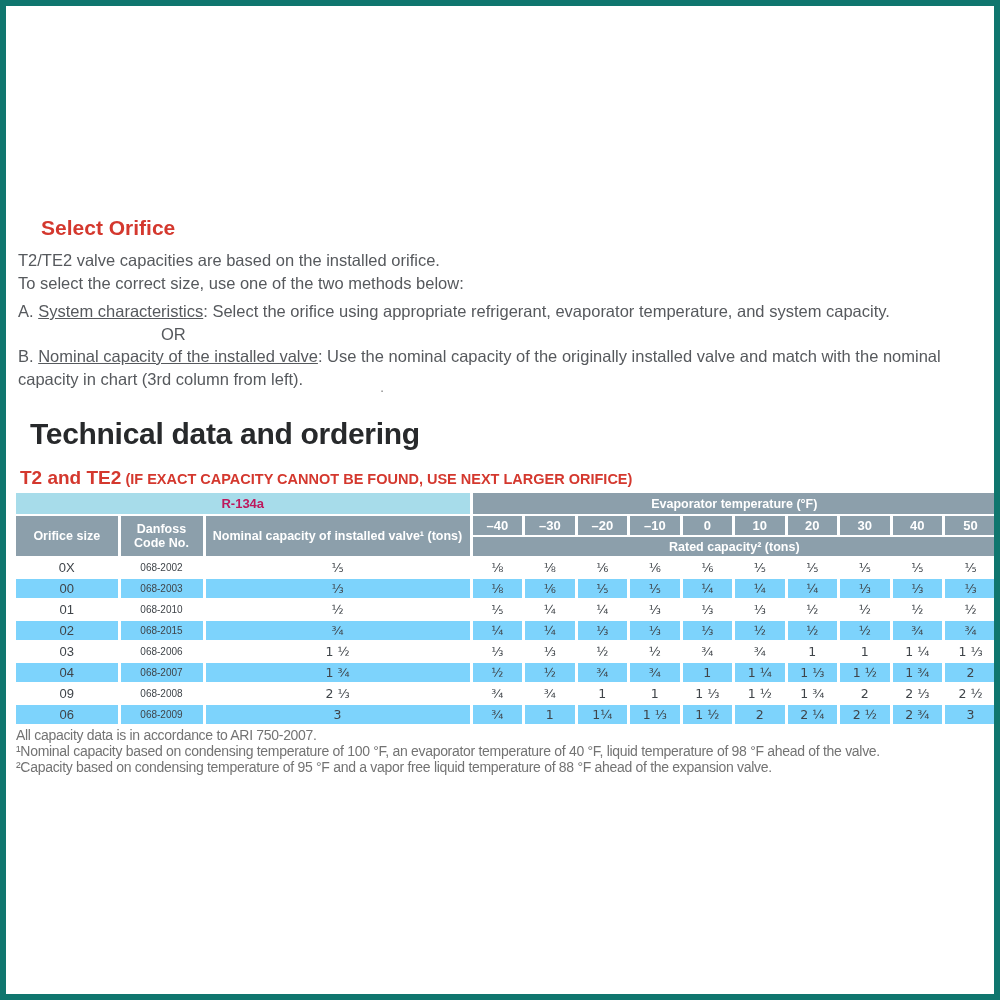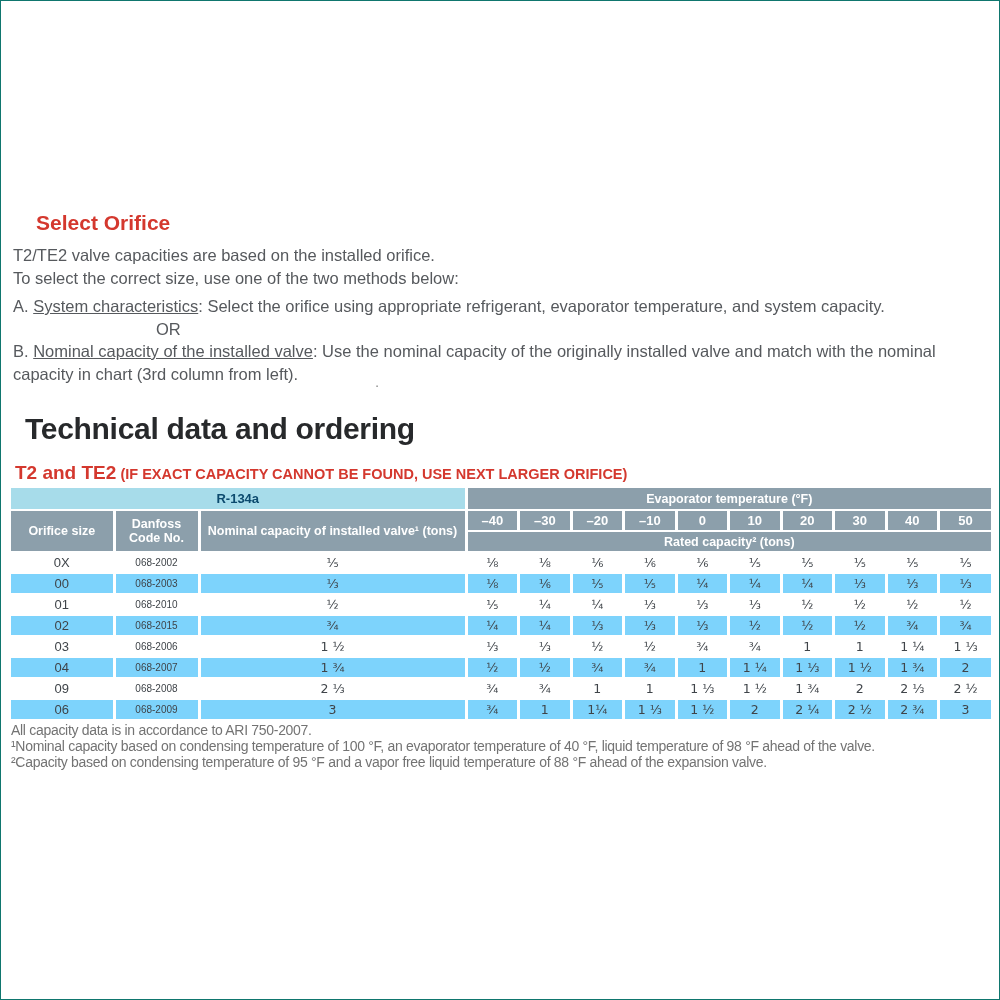--- a/index.html
+++ b/index.html
@@ -1,19 +1,19 @@
 <!DOCTYPE html>
 <html><head>
 <meta charset="utf-8">
 <style>
   * { margin:0; padding:0; box-sizing:border-box; }
   body { background:#ffffff; font-family:"Liberation Sans", sans-serif; }
   .page {
     position:relative; width:1000px; height:1000px; background:#ffffff;
-    border:1px solid #0f766e; overflow:hidden;
+    border:6px solid #0f766e; overflow:hidden;
   }
 
   
   .select-orifice {
     position:absolute; left:35px; top:210px;
     font-size:21px; font-weight:bold; color:#d4382e;
   }
   .intro {
     position:absolute; left:12px; top:243px; width:960px;
     font-size:16.5px; line-height:22.5px; color:#56595d;
@@ -41,21 +41,21 @@
   table.cap {
     position:absolute; left:10px; top:487px; width:980px;
     border-collapse:collapse; table-layout:fixed;
   }
   table.cap th, table.cap td {
     padding:0; text-align:center; vertical-align:middle;
     border-right:3px solid #ffffff; border-bottom:2px solid #ffffff;
     overflow:hidden; white-space:nowrap;
   }
   table.cap th:last-child, table.cap td:last-child { border-right:0; }
-  .cyan  { background:#a7dcea; color:#0c4a6e; font-size:13px; font-weight:bold; }
+  .cyan  { background:#a7dcea; color:#be185d; font-size:13px; font-weight:bold; }
   .gray  { background:#8c9fab; color:#ffffff; font-size:12.5px; font-weight:bold; }
   tr.hr1 th { height:22px; }
   tr.hr2 th { height:21px; }
   tr.hr2 th.side { font-size:12.5px; line-height:14px; white-space:normal; }
   tr.hr2 th.temp { font-size:13px; }
   tr.hr3 th { height:21px; }
   tbody.capbody td {
     height:21px; background:#ffffff; color:#3f4449; font-size:12.5px;
     font-family:"DejaVu Sans","Liberation Sans",sans-serif;
   }

